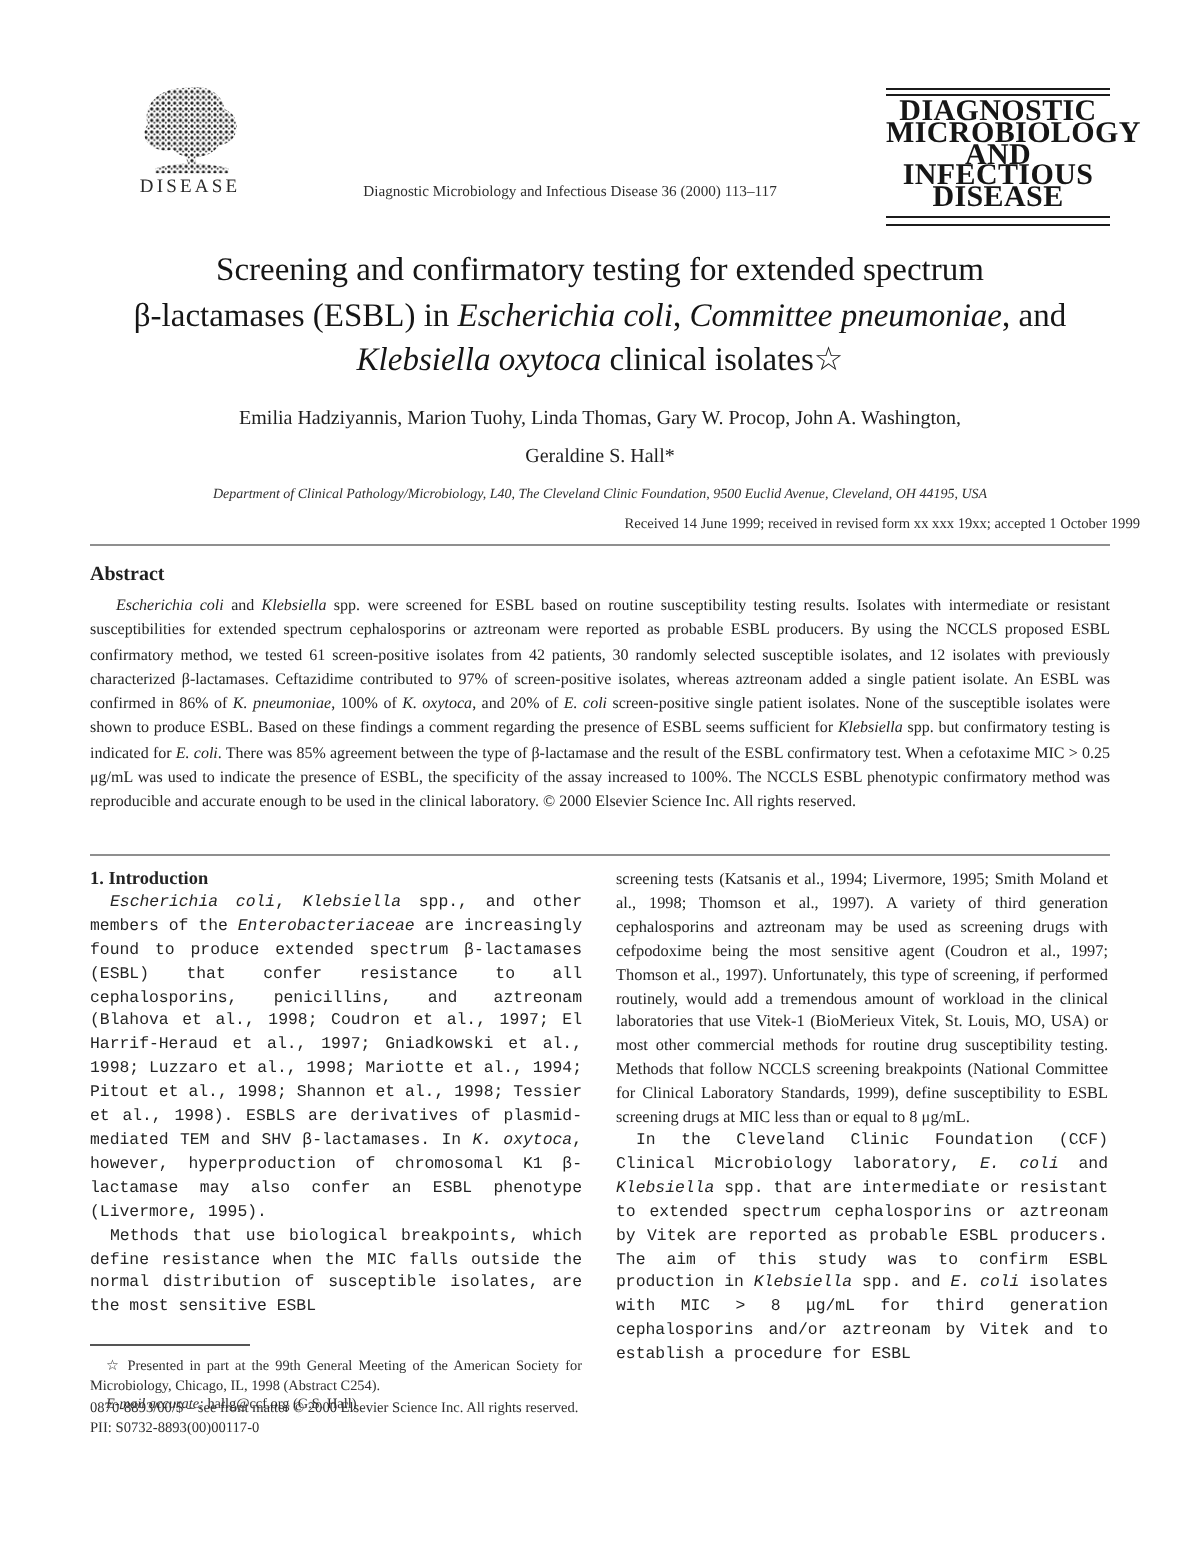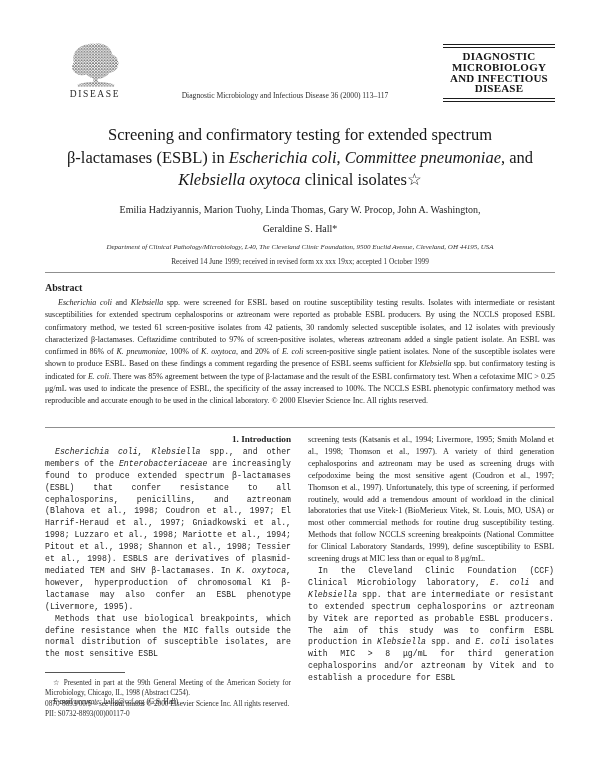--- a/index.html
+++ b/index.html
@@ -15,56 +15,56 @@
   .logo { position:absolute; left:10px; top:0; width:80px; text-align:center; }
   .logo svg { display:block; margin:0 auto; width:58px; height:46px; }
   .logo-text { font-size:9.5px; letter-spacing:1.6px; color:#2b2b2b; margin-top:1px; }
   .citation {
     position:absolute; left:90px; right:120px; bottom:4px; text-align:center;
     font-size:7.6px; color:#2e2e2e; white-space:nowrap;
   }
   .journal-box { position:absolute; right:0; top:2px; width:112px; }
   .dbl { height:2.4px; border-top:1.7px solid #1b1b1b; border-bottom:0.8px solid #1b1b1b; }
   .box-title {
-    text-align:center; font-weight:bold; font-size:11px; line-height:10.6px;
+    text-align:center; font-weight:bold; font-size:15px; line-height:10.6px;
     padding:3px 0 4px 0; letter-spacing:0.2px; color:#161616;
   }
 
   
   .title {
     position:absolute; top:124px; left:30px; width:540px; text-align:center;
     font-size:16.5px; line-height:22.5px; color:#161616;
   }
   .authors {
     position:absolute; top:200px; left:30px; width:540px; text-align:center;
     font-size:10px; line-height:19px;
   }
   .affiliation {
     position:absolute; top:243px; left:30px; width:540px; text-align:center;
     font-size:7px; font-style:italic; color:#2e2e2e; white-space:nowrap;
   }
   .received {
-    position:absolute; top:257px; left:30px; width:540px; text-align:center;
+    position:absolute; top:257px; left:30px; width:540px; text-align:right;
     font-size:7.3px; color:#2e2e2e;
   }
   .rule { position:absolute; left:45px; width:510px; border-top:0.9px solid #8f8f8f; height:0; }
   .rule-1 { top:272px; }
   .rule-2 { top:427px; }
 
   
   .abstract-heading { position:absolute; top:282px; left:45px; font-size:10px; font-weight:bold; }
   .abstract-body {
     position:absolute; top:297px; left:45px; width:510px;
     font-size:8px; line-height:12.3px; text-align:justify; text-indent:13px; color:#242424;
   }
 
   
   .columns { position:absolute; top:434px; left:45px; width:510px; display:flex; gap:17px; }
   .col { width:246px; font-size:8.2px; line-height:11.9px; text-align:justify; color:#242424; }
-  .sec-heading { font-size:9.2px; font-weight:bold; margin:0 0 13px 0; text-align:right; }
+  .sec-heading { font-size:9.2px; font-weight:bold; margin:0 0 13px 0; text-align:left; }
   .col p { margin:0; }
   .indent { text-indent:10px;font-family:Liberation Mono, monospace; }
 
   .fn-rule { width:80px; border-top:0.8px solid #555; margin:12px 0 6px 0; }
   .footnote { font-size:7.2px; line-height:9.6px; text-align:justify; text-indent:8px; margin:0; color:#2e2e2e; }
 
   
   .footer { position:absolute; top:699px; left:45px; width:510px; font-size:7.3px; line-height:10px; color:#2e2e2e; }
 </style>
 </head>

